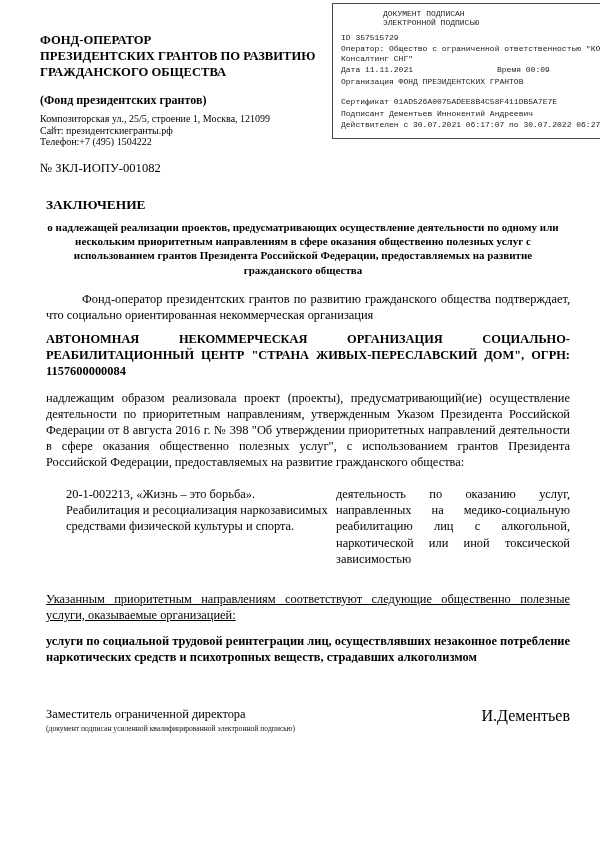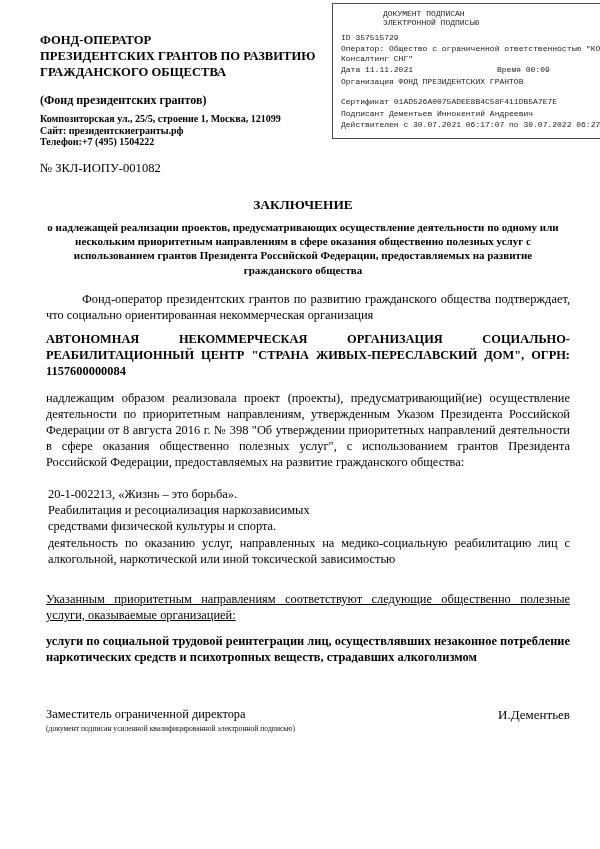--- a/index.html
+++ b/index.html
@@ -32,58 +32,57 @@
 
   
   .header-left {
     margin:33px 0 12px 40px;
     width:332px;
     text-align:left;
   }
   .org-name { font-weight:bold; font-size:12.6px; line-height:1.27; }
   .org-short { font-weight:bold; font-size:12px; margin-top:12px; }
   .addr-block { margin-top:5px; }
-  .addr { font-size:10px; line-height:1.16;font-weight:bold; }
+  .addr { font-size:10px; line-height:1.16; }
   .doc-number { font-size:12.6px; margin-top:13px; }
 
   
   .title {
     margin:21px 40px 0 46px;
-    text-align:center;
     font-weight:bold; font-size:13.4px;
   }
   .subtitle {
     margin:7px 34px 0 40px;
     text-align:center;
     font-weight:bold; font-size:11px; line-height:1.3;
   }
   .para {
     margin:0 30px 0 46px;
     font-size:12.4px; line-height:1.3;
     text-align:justify;
   }
   .indent { text-indent:36px; }
   .bold { font-weight:bold; }
   .mt14 { margin-top:14px; }
   .mt8  { margin-top:8px;  }
   .mt10 { margin-top:10px; }
   .mt18 { margin-top:24px;text-decoration:underline; }
 
-  .two-col { display:flex; margin:16px 30px 0 48px;flex-direction:column; }
+  .two-col { display:flex; margin:16px 30px 0 66px; }
   .col-left  { width:262px; flex:none; font-size:12.4px; line-height:1.3; text-align:left; }
   .col-spacer { width:8px; flex:none; }
   .col-right { flex:1; font-size:12.4px; line-height:1.3; text-align:justify; }
 
   .sig-row {
     display:flex; justify-content:space-between; align-items:flex-start;
     margin:42px 30px 0 46px;
   }
   .sig-title { font-size:12.4px; }
   .sig-note  { font-size:7.6px; margin-top:2px; color:#111; }
-  .sig-name  { font-size:13px; }
+  .sig-name  { font-size:16px; }
 </style>
 </head>
 <body>
 
 <div class="page">
 
   <div class="stamp-box">
     <div class="stamp-title">
       <div>ДОКУМЕНТ ПОДПИСАН</div>
       <div>ЭЛЕКТРОННОЙ ПОДПИСЬЮ</div>

